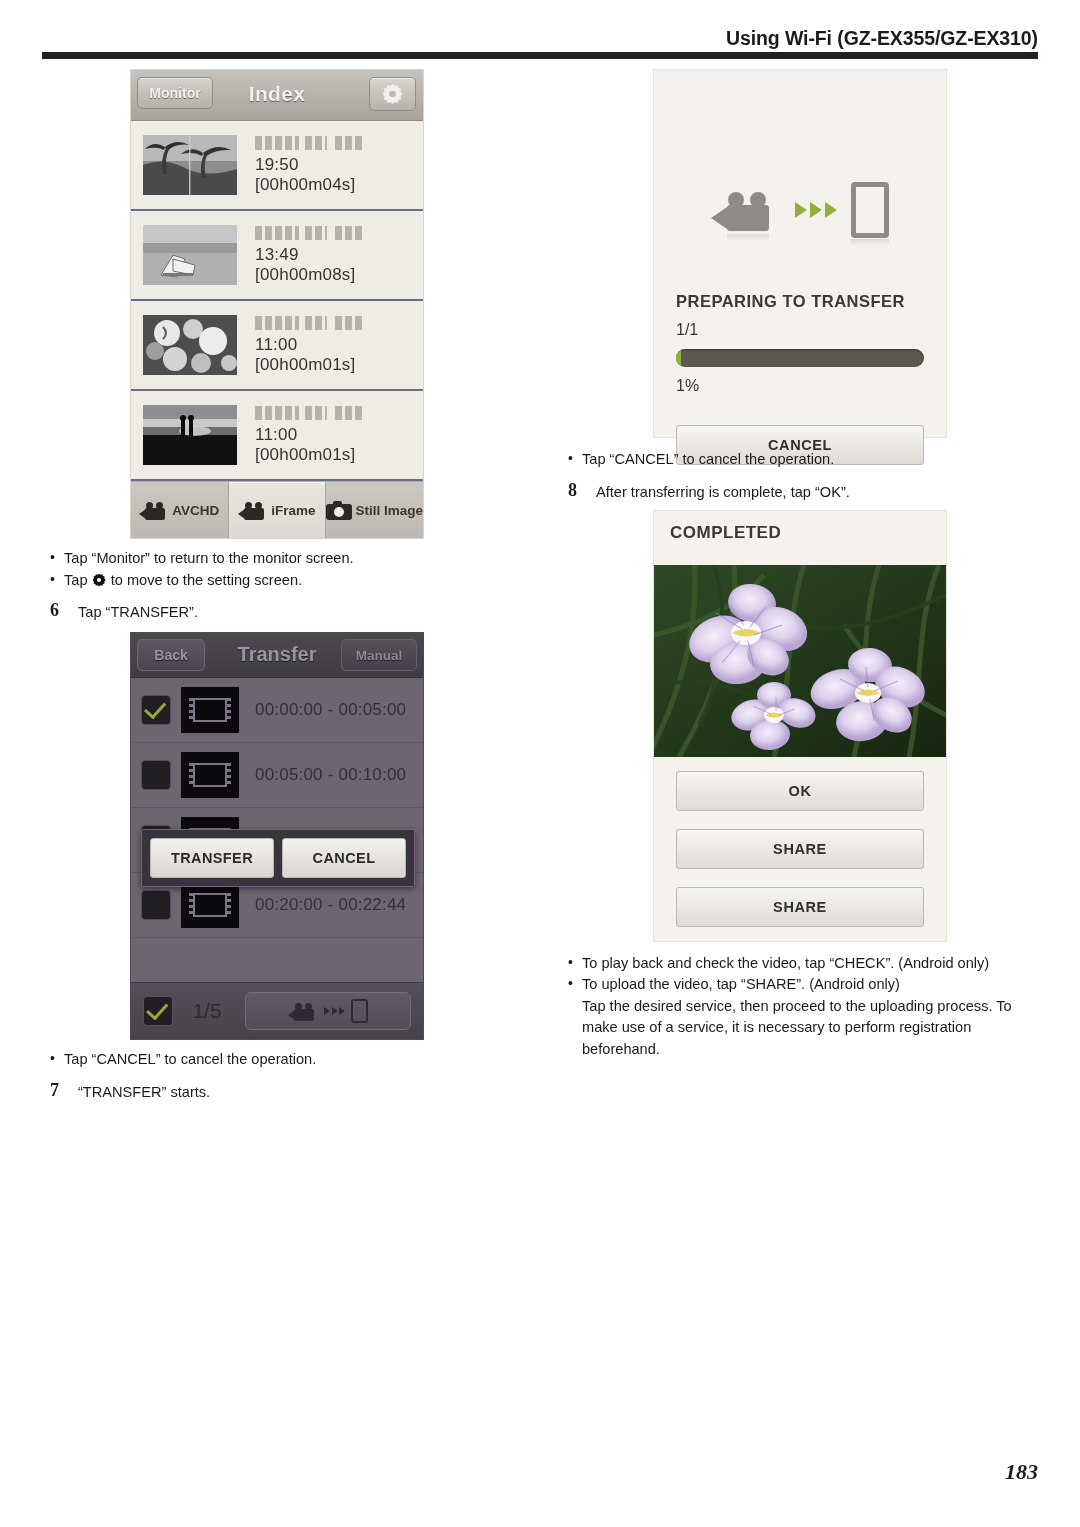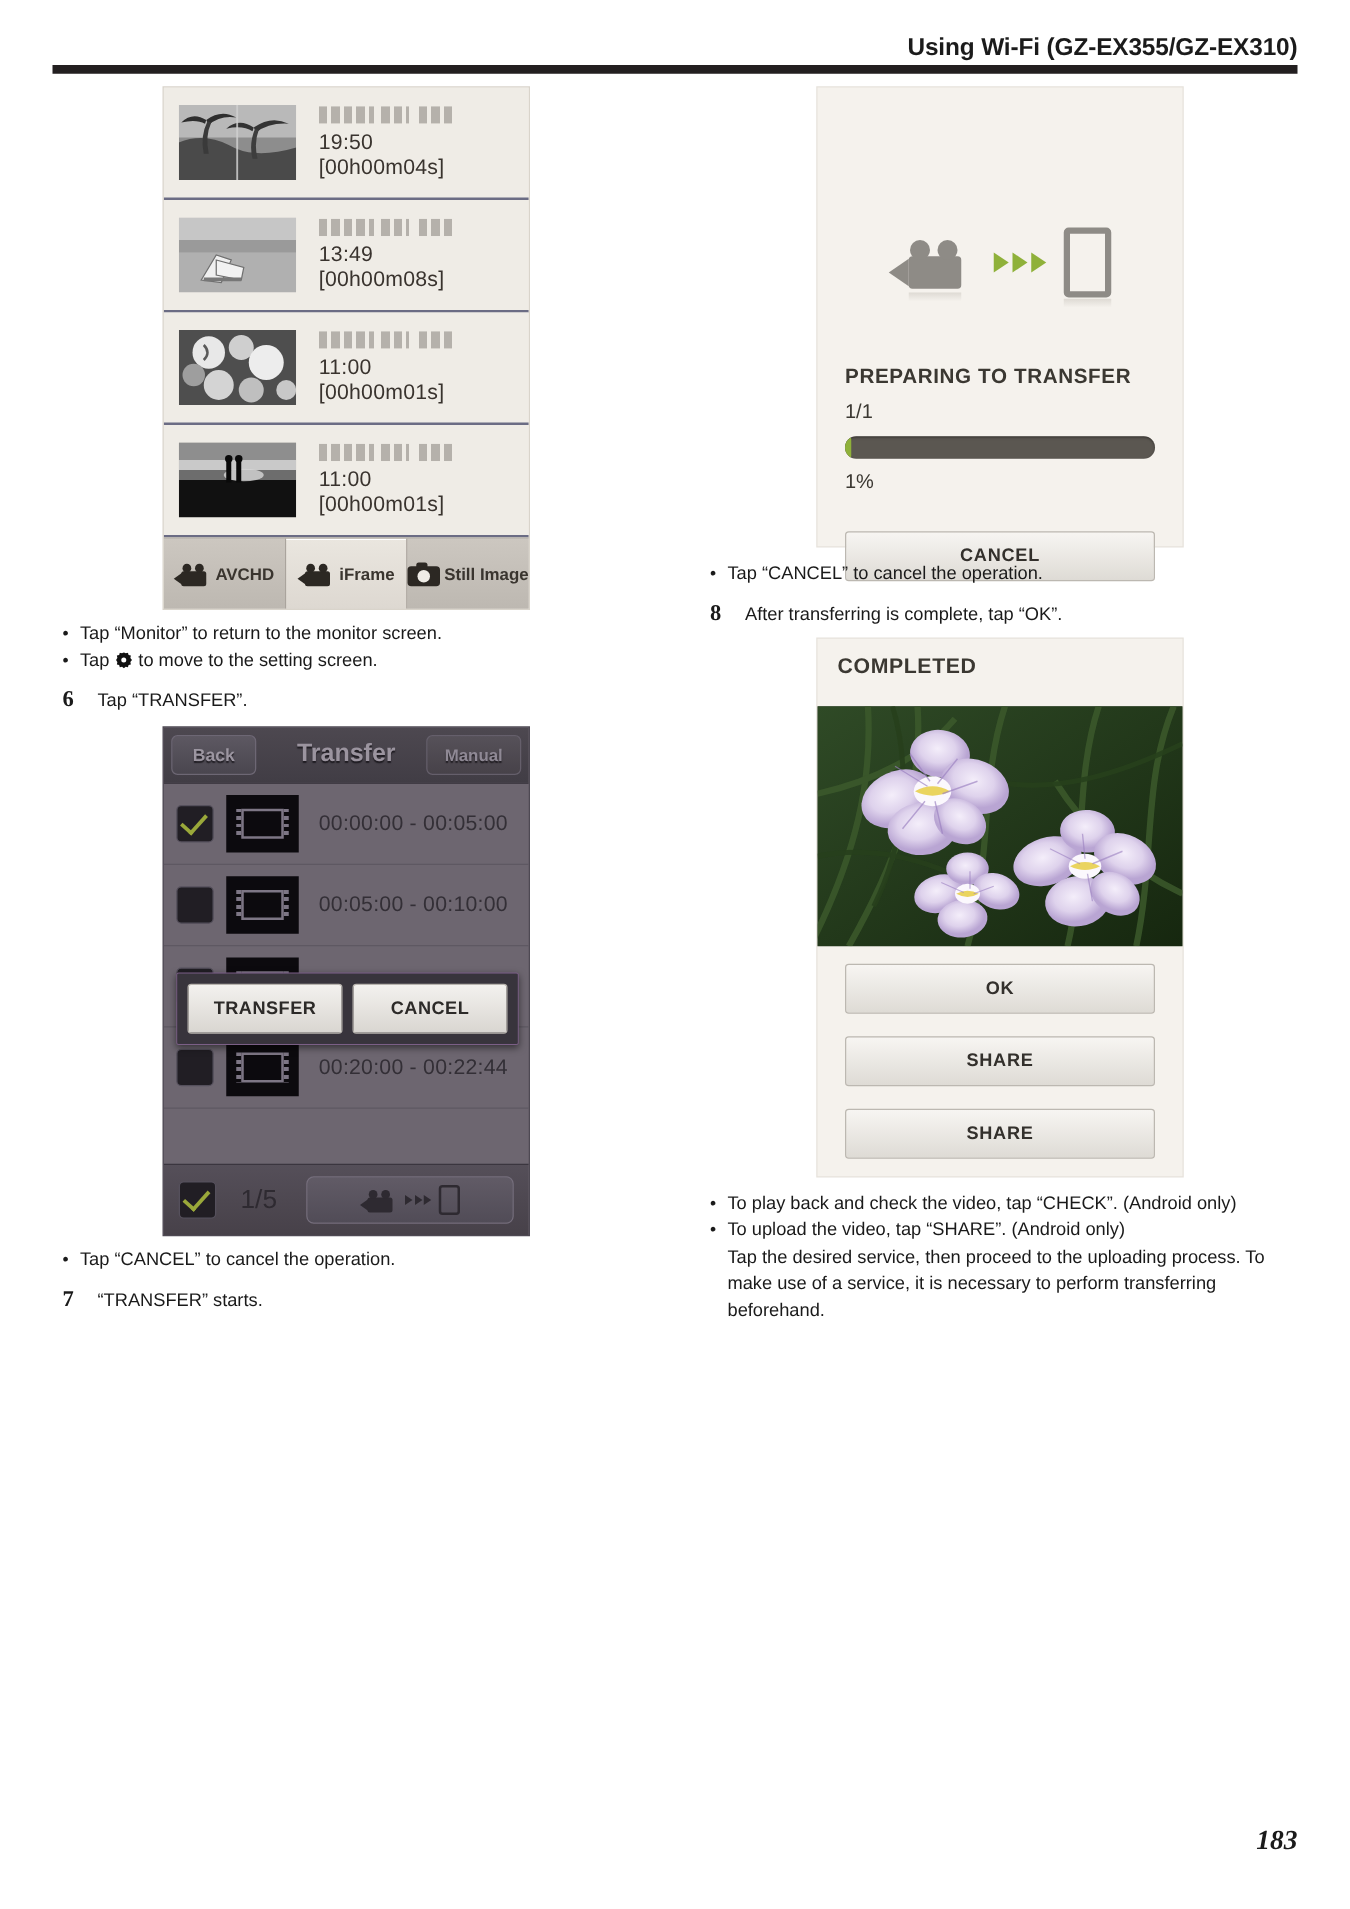--- a/index.html
+++ b/index.html
@@ -686,20 +686,27 @@
 <body>
 
 <div class="page-header">
   <div class="page-header-title">Using Wi-Fi (GZ-EX355/GZ-EX310)</div>
   <div class="page-header-rule"></div>
 </div>
 
 <div class="col-left">
 
   <div class="screen index-screen">
+    <div class="index-topbar">
+      <div class="monitor-btn">Monitor</div>
+      <div class="index-title">Index</div>
+      <div class="gear-btn">
+        <span class="gear-glyph"></span>
+      </div>
+    </div>
 
     <div class="index-row">
       <div class="thumb">
         <svg width="94" height="60" viewBox="0 0 94 60">
           <rect width="94" height="60" fill="#8d8d8d"></rect>
           <rect y="0" width="94" height="26" fill="#b9b9b9"></rect>
           <path d="M0 60 L0 30 Q20 22 40 32 Q60 44 94 34 L94 60 Z" fill="#4a4a4a"></path>
           <path d="M22 12 q12 -9 24 -2 q-13 -2 -22 6 z" fill="#2e2e2e"></path>
           <path d="M22 12 q-11 -7 -20 2 q12 -3 19 1 z" fill="#2e2e2e"></path>
           <path d="M23 13 q-6 12 -3 26 l4 0 q-3 -14 2 -25 z" fill="#3a3a3a"></path>
@@ -1046,16 +1053,16 @@
       <div class="panel-btn">OK</div>
       <div class="panel-btn">SHARE</div>
       <div class="panel-btn">SHARE</div>
     </div>
   </div>
 
   <div style="height:12px"></div>
 
   <div class="bullet-line">To play back and check the video, tap “CHECK”. (Android only)</div>
   <div class="bullet-line">To upload the video, tap “SHARE”. (Android only)</div>
-  <div class="sub-para">Tap the desired service, then proceed to the uploading process. To make use of a service, it is necessary to perform transferring beforehand.</div>
+  <div class="sub-para">Tap the desired service, then proceed to the uploading process. To make use of a service, it is necessary to perform registration beforehand.</div>
 </div>
 
 <div class="page-number">183</div>
 
 </body></html>

